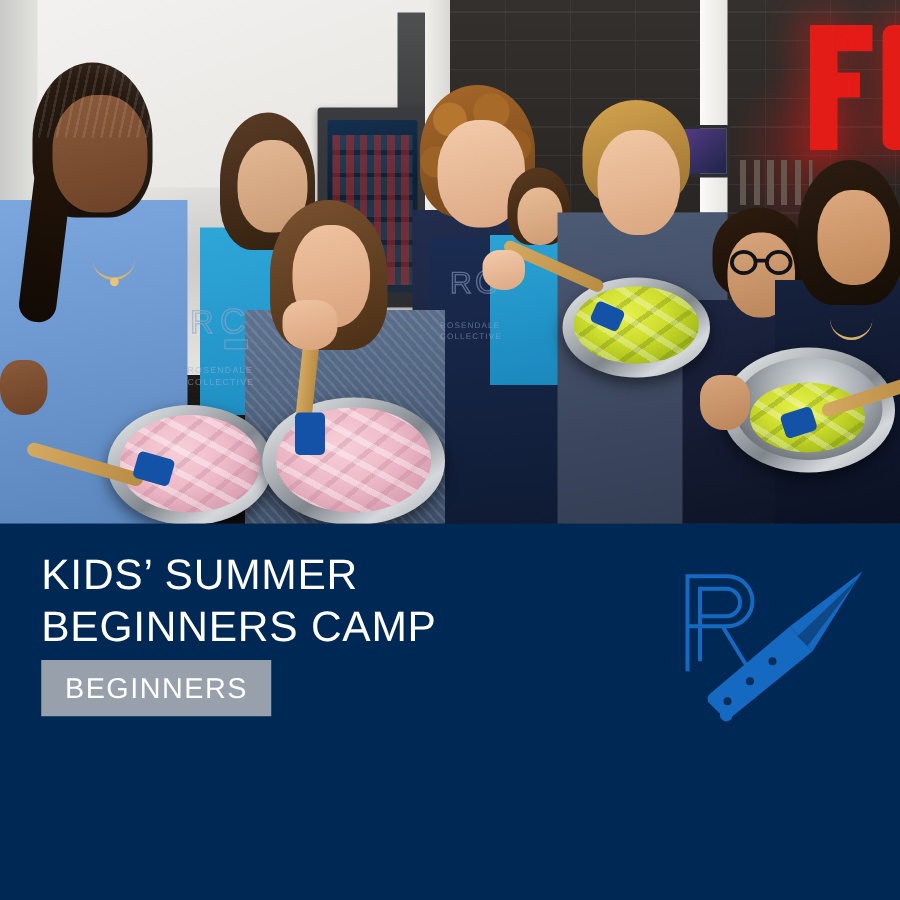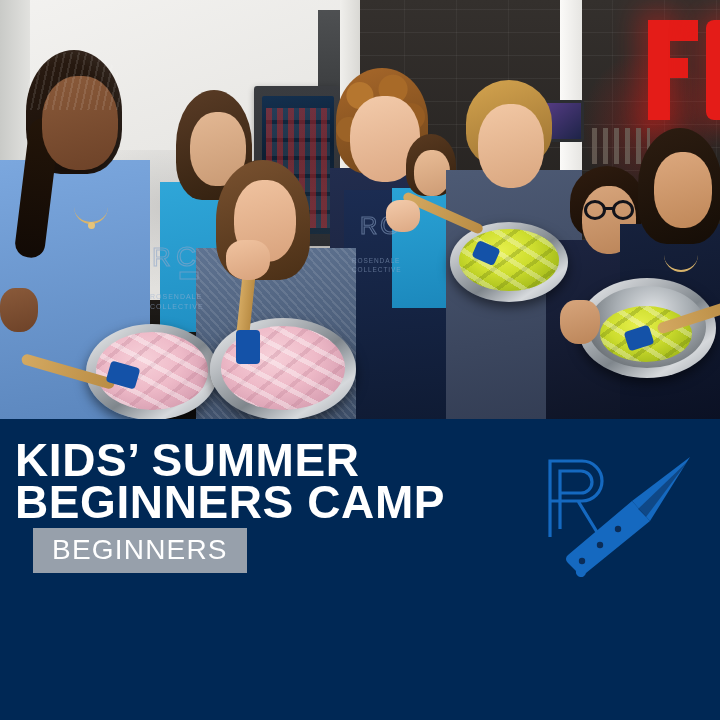--- a/index.html
+++ b/index.html
@@ -256,30 +256,30 @@
   }
   .steel-in { background:radial-gradient(ellipse at 55% 30%, #dfe2e5 0%, #a8aeb3 40%, #71777c 75%, #50565a 100%); }
 
   .spatula { position:absolute; background:#1452a8; border-radius:4px; }
   .spoon { position:absolute; background:linear-gradient(90deg,#d4a961,#b98c44); border-radius:6px; }
   .hand { position:absolute; border-radius:40% 40% 46% 46%; }
 
   
   #band { position:absolute; left:0; top:419px; width:720px; height:301px; background:#002855; }
   #title {
-    position:absolute; left:15px; top:20px; width:480px;
-    color:#fff; font-size:46px; line-height:42px;
-    letter-spacing:.6px; font-weight:700;
+    position:absolute; left:33px; top:20px; width:480px;
+    color:#fff; font-size:34px; line-height:42px;
+    letter-spacing:.6px; font-weight:400;
   }
   #title .ln { display:block; white-space:nowrap; }
   #badge {
     position:absolute; left:33px; top:109px;
     background:#97a0ab; color:#fff;
     padding:9px 19px 10px 19px;
-    font-size:28px; letter-spacing:1.2px; line-height:26px;
+    font-size:23px; letter-spacing:1.2px; line-height:26px;
   }
   
   #logo { position:absolute; left:538px; top:20px; width:168px; height:140px; }
 </style>
 </head>
 <body>
 
 <div id="poster">
 
   <div id="photo" role="img" aria-label="Eight children in navy Rosendale Collective aprons stand at a kitchen counter holding stainless steel mixing bowls of pink and lime-green batter with wooden-handled blue spatulas">

